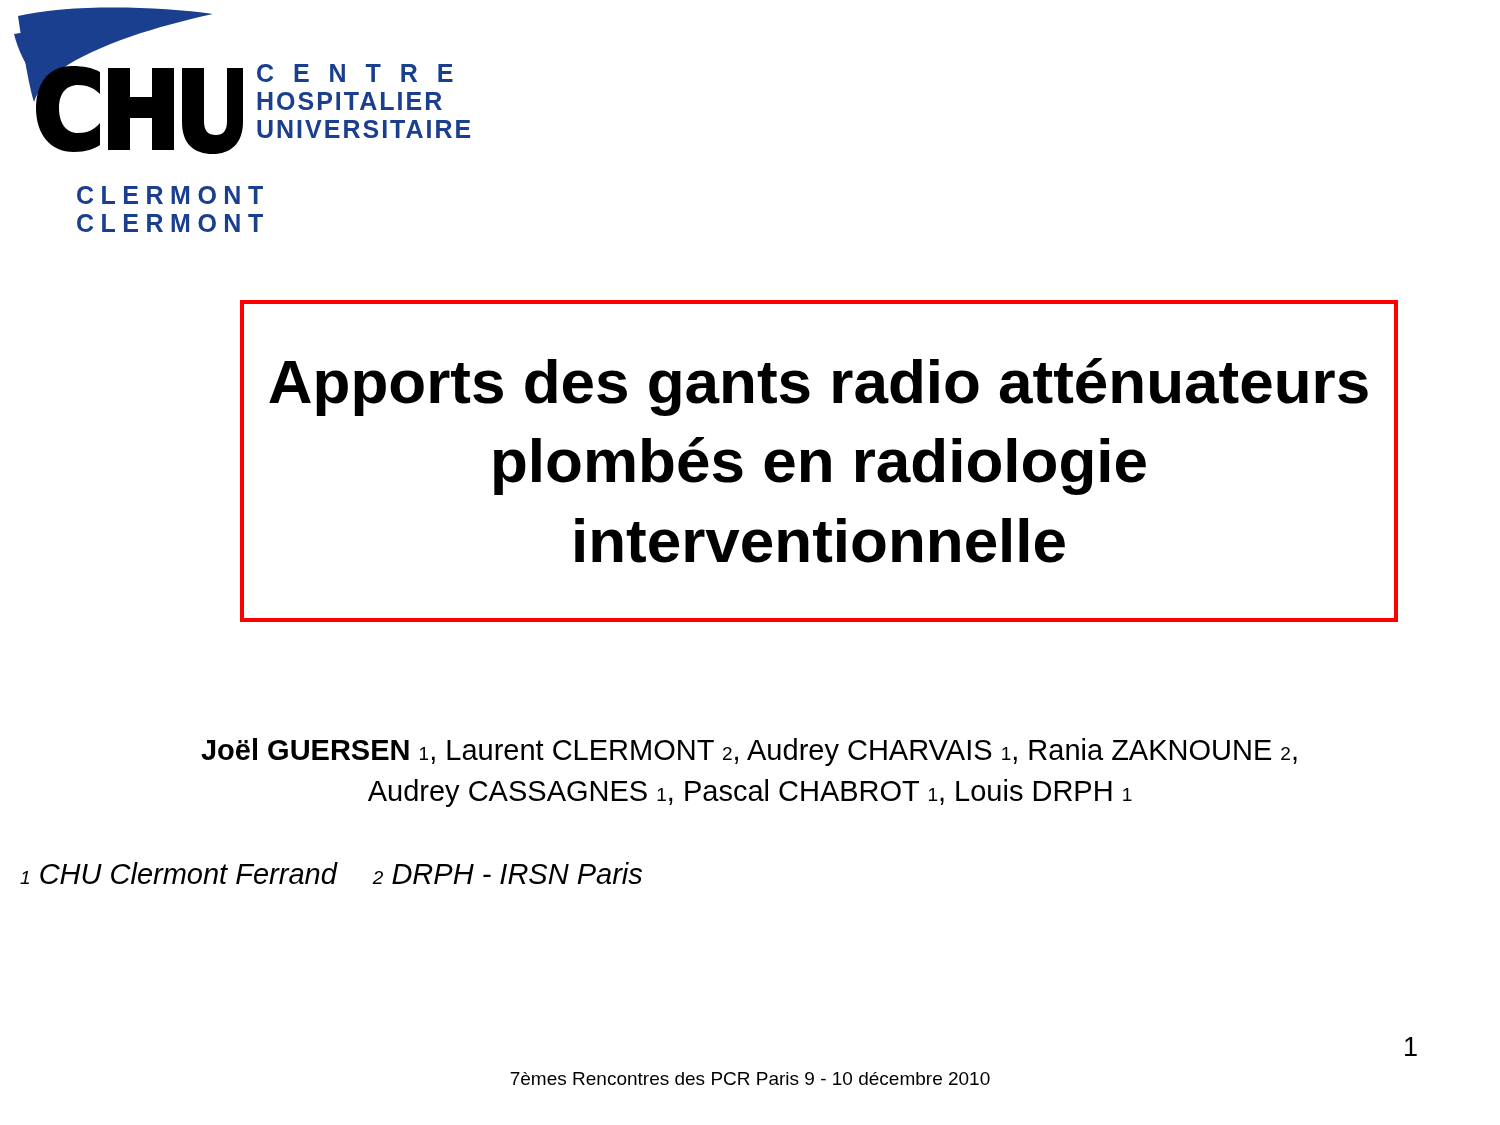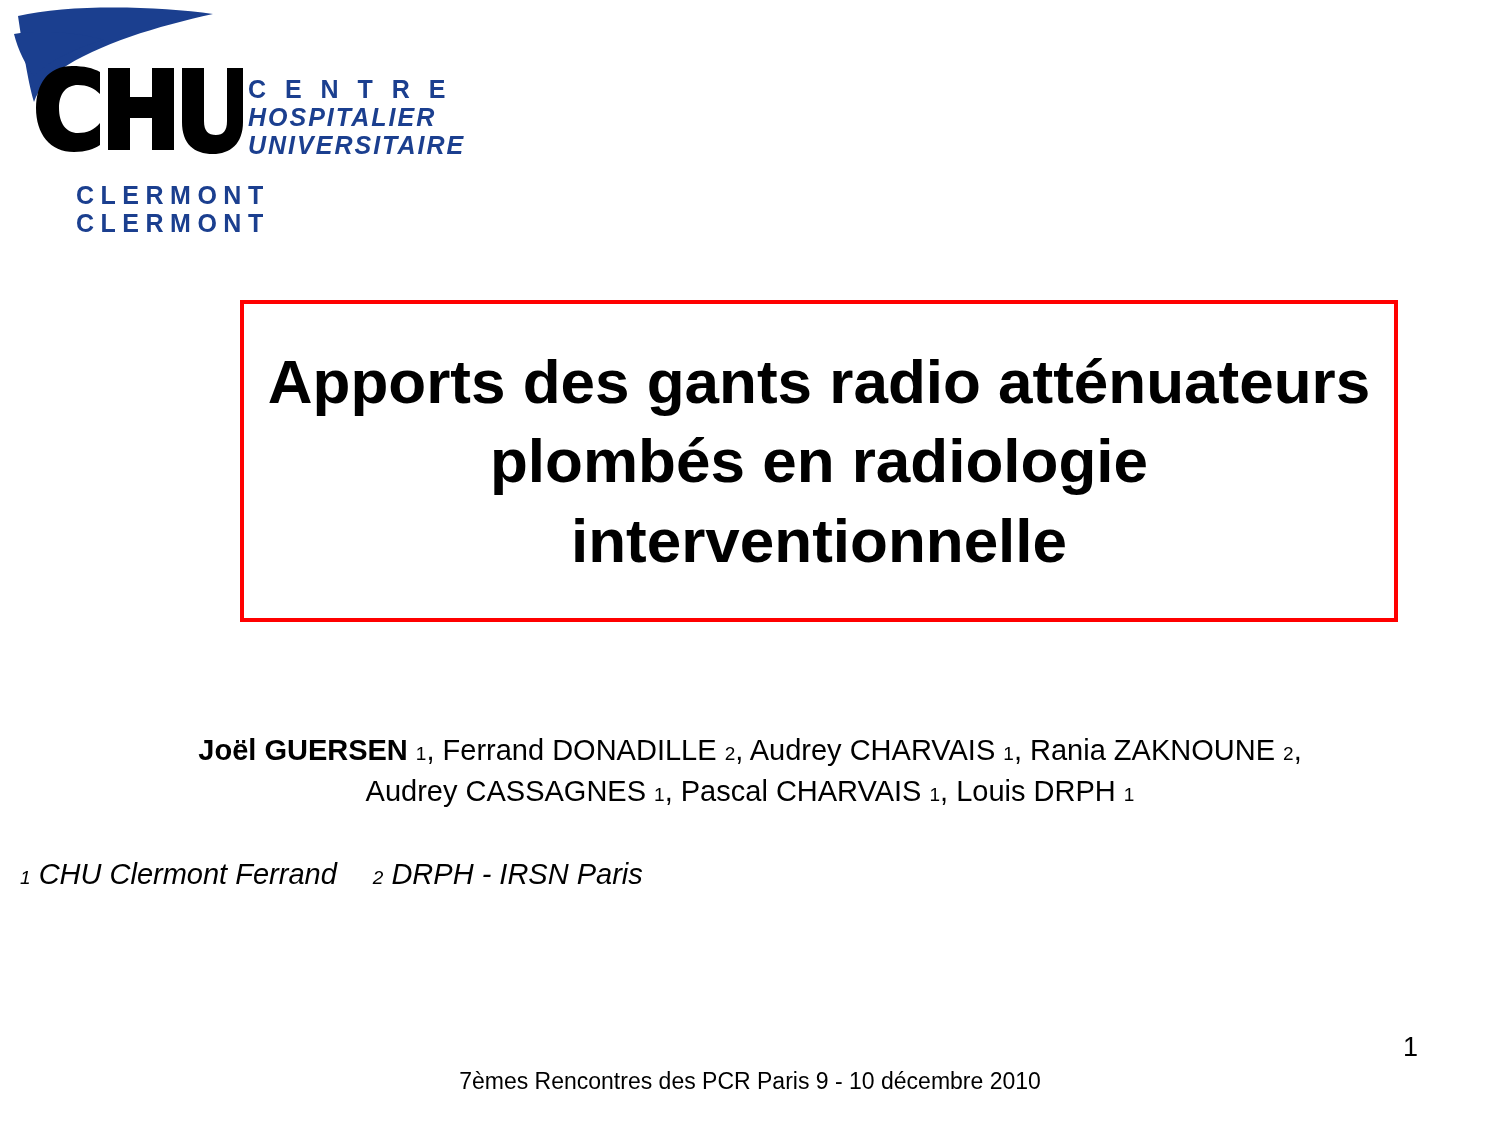--- a/index.html
+++ b/index.html
@@ -29,35 +29,33 @@
     left: 0px;
     top: 0px;
     width: 235px;
     height: 185px;
   }
   .logo-mark svg {
     display: block;
   }
   .logo-words {
     position: absolute;
-    left: 240px;
+    left: 248px;
     top: 55px;
     line-height: 1.12;
-    margin-top: 16px;
   }
   .logo-words .w {
     font-weight: bold;
     font-size: 25px;
     letter-spacing: 6px;
     color: #1b3f8f;
     white-space: nowrap;
   }
   .logo-words .w2 {
     letter-spacing: 2.0px;
-    font-style: italic;
   }
   .logo-city {
     position: absolute;
     left: 24px;
     top: 178px;
     line-height: 1.1;
     margin-left: 44px;
   }
   .logo-city .c {
     font-weight: bold;
@@ -131,21 +129,21 @@
     right: 82px;
     top: 1032px;
     font-size: 27px;
   }
   .footer-note {
     position: absolute;
     left: 0;
     top: 1068px;
     width: 1500px;
     text-align: center;
-    font-size: 23px;
+    font-size: 19px;
   }
 </style>
 </head>
 <body>
 
 <div class="logo-block">
 
   <div class="logo-mark">
     <svg width="235" height="185" viewBox="0 0 235 185" xmlns="http://www.w3.org/2000/svg">
 
@@ -180,20 +178,20 @@
     <div class="c">CLERMONT</div>
     <div class="c">CLERMONT</div>
   </div>
 </div>
 
 <div class="title-box">
   <div class="title-text">Apports des gants radio atténuateurs plombés en radiologie interventionnelle</div>
 </div>
 
 <div class="authors">
-  <div id="author-line-1"><span class="lead">Joël GUERSEN</span> <span class="sup">1</span>, <span>Ferrand DONADILLE</span> <span class="sup">2</span>, <span>Audrey CHARVAIS</span> <span class="sup">1</span>, <span>Rania ZAKNOUNE</span> <span class="sup">2</span>, </div>
-  <div id="author-line-2"><span>Audrey CASSAGNES</span> <span class="sup">1</span>, <span>Pascal CHARVAIS</span> <span class="sup">1</span>, <span>Louis DRPH</span> <span class="sup">1</span></div>
+  <div id="author-line-1"><span class="lead">Joël GUERSEN</span> <span class="sup">1</span>, <span>Laurent CLERMONT</span> <span class="sup">2</span>, <span>Audrey CHARVAIS</span> <span class="sup">1</span>, <span>Rania ZAKNOUNE</span> <span class="sup">2</span>, </div>
+  <div id="author-line-2"><span>Audrey CASSAGNES</span> <span class="sup">1</span>, <span>Pascal CHABROT</span> <span class="sup">1</span>, <span>Louis DRPH</span> <span class="sup">1</span></div>
 </div>
 
 <div class="affil" id="affiliation-list"><span class="sup">1</span> <span>CHU Clermont Ferrand</span><span class="gap"></span><span class="sup">2</span> <span>DRPH - IRSN Paris</span></div>
 
 <div class="page-number">1</div>
 <div class="footer-note">7èmes Rencontres des PCR Paris 9 - 10 décembre 2010</div>
 
 </body></html>

